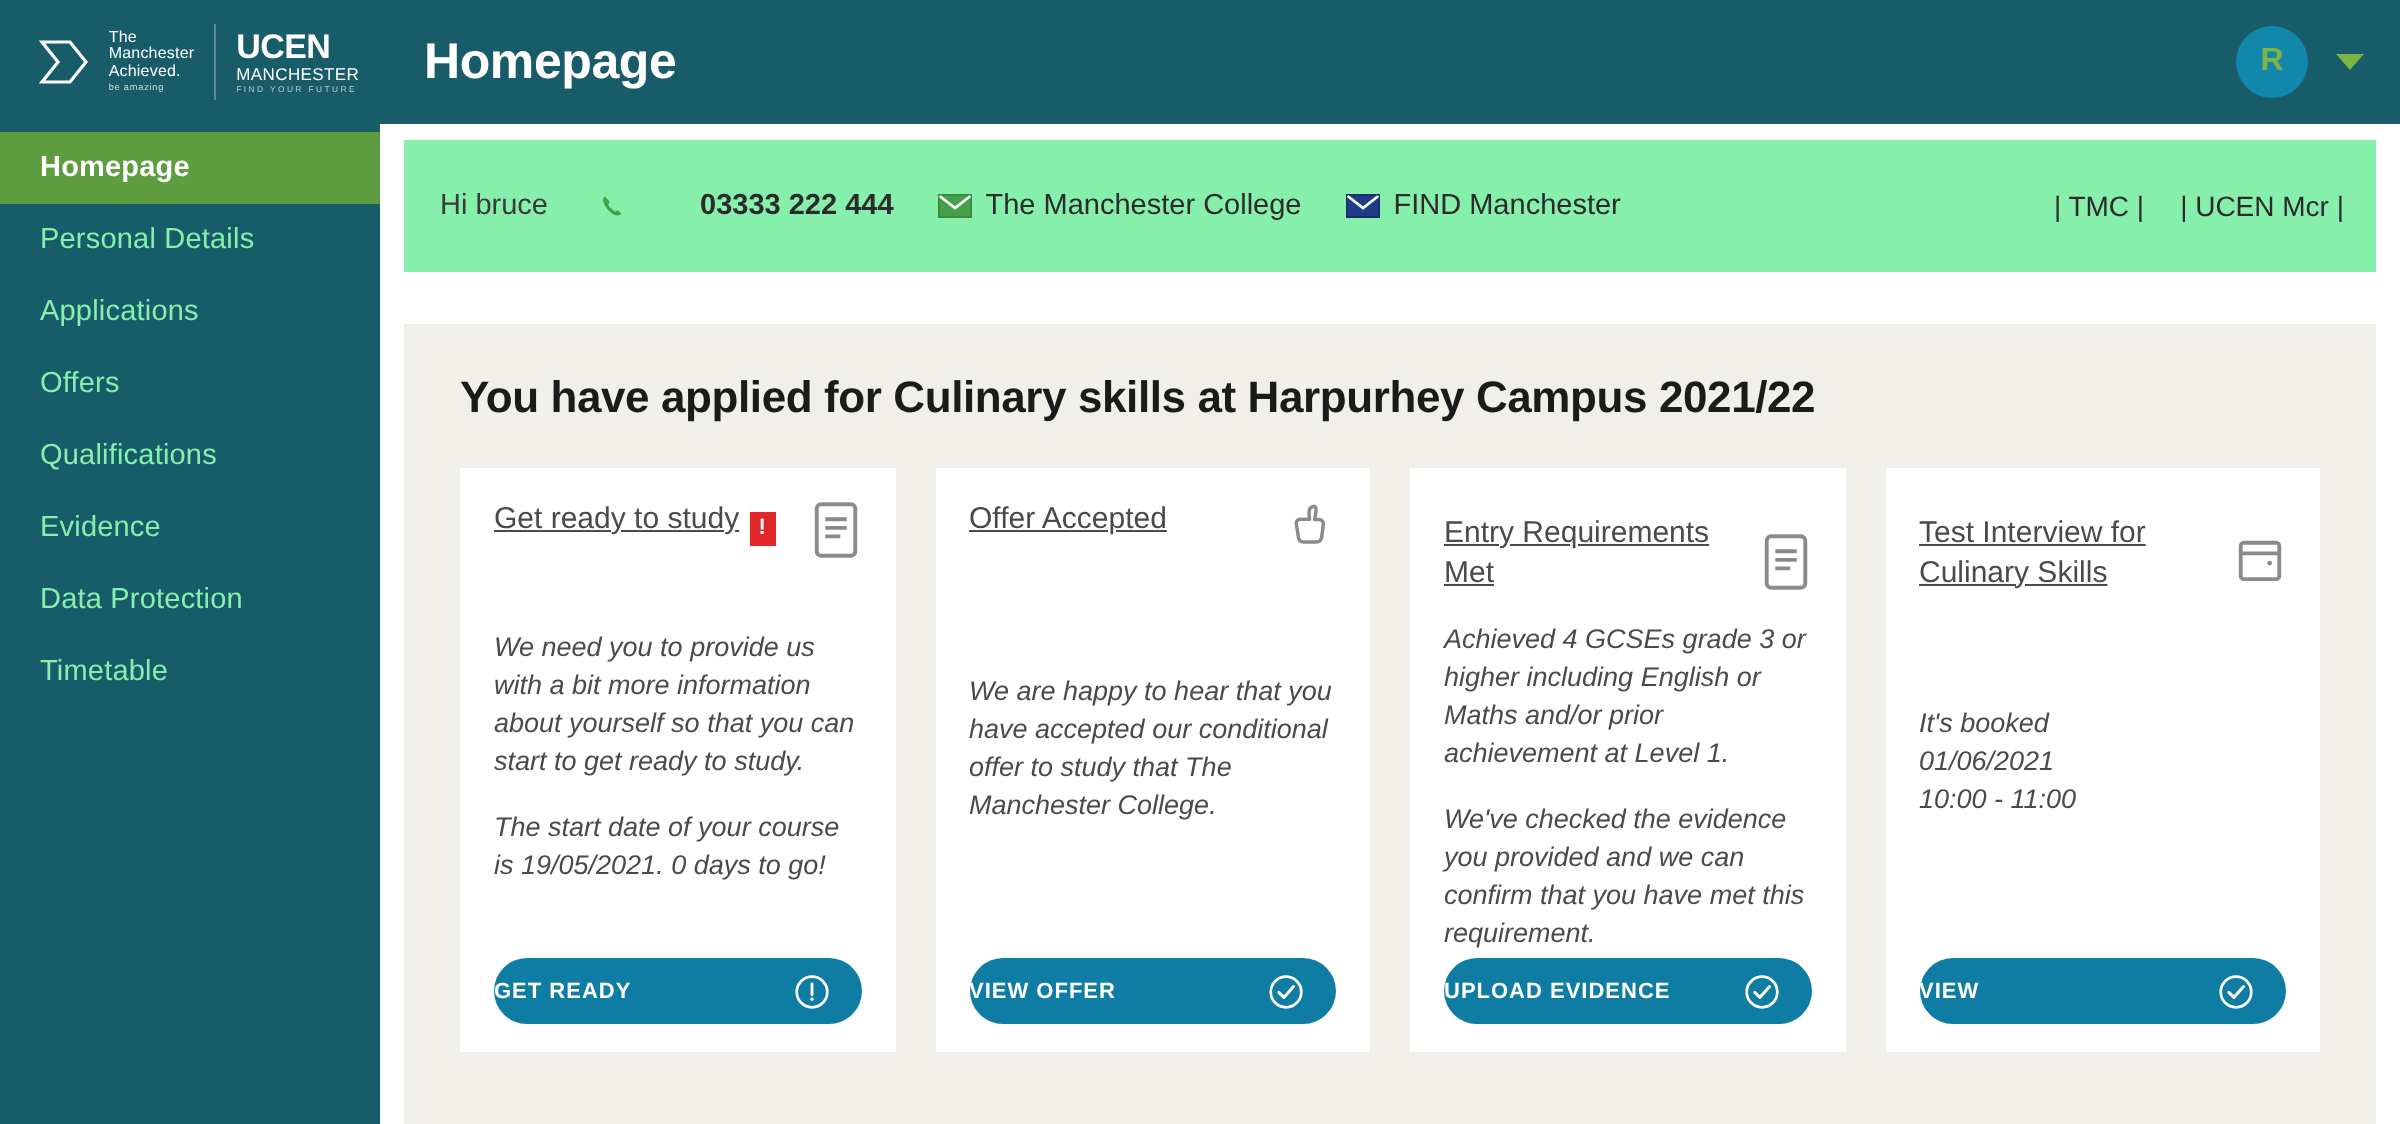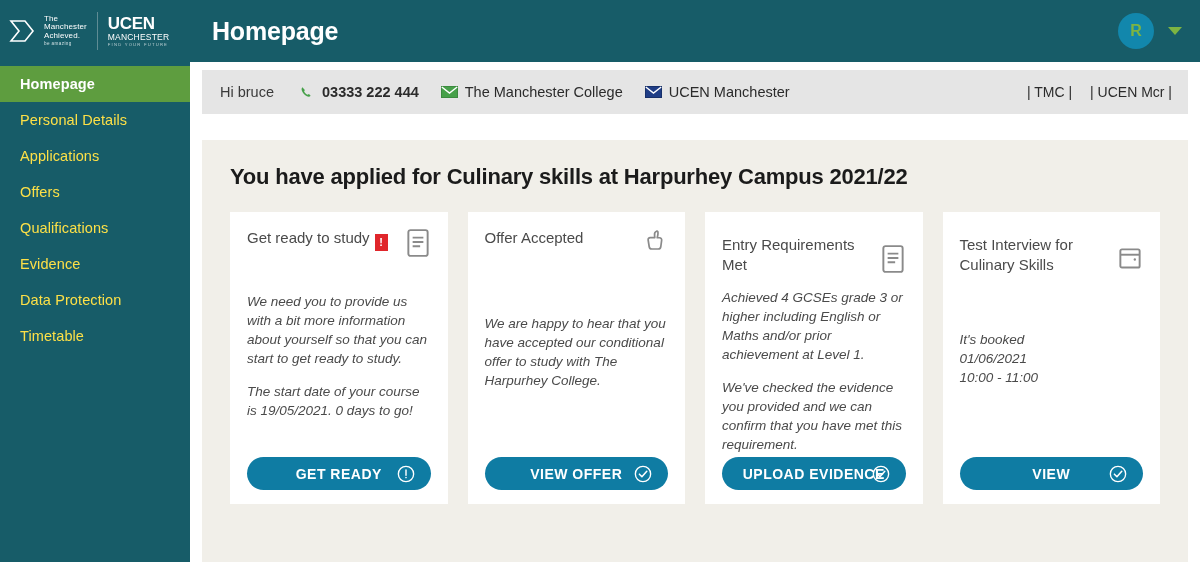--- a/index.html
+++ b/index.html
@@ -12,21 +12,21 @@
   .app { position: relative; width: 1200px; height: 562px; display: flex; flex-direction: column; }
 
   
   .topbar {
     height: 62px; background: #175C68;
     display: flex; align-items: center; flex: none;
     position: relative; z-index: 5;
   }
   .logo-zone {
     width: 190px; height: 62px; display: flex; align-items: center;
-    padding-left: 8px; gap: 8px;
+    padding-left: 8px; gap: 8px; justify-content: center;
   }
   .tmc-logo { display: flex; align-items: center; gap: 6px; }
   .tmc-mark { width: 30px; height: 30px; flex: none; }
   .tmc-words { line-height: 1.08; }
   .tmc-words .l { color: #ffffff; font-size: 8px; letter-spacing: .1px; display: block; }
   .tmc-words .tag { color: #cfe0e3; font-size: 4.6px; letter-spacing: .4px; display: block; margin-top: 1.5px; }
   .logo-divider { width: 1px; height: 38px; background: #5f8c94; margin: 0 2px; }
   .ucen-logo { text-align: left; line-height: 1; }
   .ucen-logo .u1 { color: #fff; font-size: 17px; font-weight: bold; letter-spacing: -0.3px; display: block; }
   .ucen-logo .u2 { color: #fff; font-size: 8.5px; letter-spacing: .2px; display: block; margin-top: 1px; }
@@ -50,39 +50,39 @@
 
   
   .body-row { flex: 1; display: flex; min-height: 0; }
 
   .sidebar {
     width: 190px; background: #175C68; flex: none;
     padding-top: 4px;
   }
   .nav-item {
     height: 36px; display: flex; align-items: center;
-    padding-left: 20px; color: #fde047; font-size: 14.5px;
+    padding-left: 20px; color: #86efac; font-size: 14.5px;
     letter-spacing: .1px;
   }
   .nav-item.active { background: #5E9D3F; color: #ffffff; font-weight: bold; }
 
   .content {
     flex: 1; background: #ffffff; min-width: 0;
     padding: 8px 12px 0 12px;
     display: flex; flex-direction: column;
   }
 
   .infobar {
-    background: #e5e5e5; height: 44px; flex: none;
+    background: #86efac; height: 66px; flex: none;
     display: flex; align-items: center;
     padding: 0 16px 0 18px; font-size: 14.5px; color: #2b2b2b;
   }
   .infobar .grp { display: flex; align-items: center; gap: 7px; margin-right: 22px; }
   .infobar .hi { margin-right: 24px; color: #3a3a3a; }
-  .infobar .strong { font-weight: bold; }
+  .infobar .strong { font-weight: bold; margin-left: 28px; }
   .env { width: 17px; height: 12px; flex: none; }
   .infobar-links { margin-left: auto; display: flex; gap: 18px; font-size: 14px; color: #2b2b2b; }
 
   .panel {
     background: #F1EFE9; flex: 1; margin-top: 26px;
     padding: 24px 28px 0 28px; min-height: 0;
   }
   .panel h2 {
     font-size: 22px; font-weight: bold; color: #1b1b1b;
     letter-spacing: -0.2px; margin-bottom: 22px;
@@ -92,40 +92,40 @@
     flex: 1; background: #ffffff; height: 292px;
     padding: 16px 17px 0 17px;
     display: flex; flex-direction: column;
     position: relative;
   }
   .card-head {
     display: flex; align-items: flex-start; gap: 6px;
     min-height: 46px;
   }
   .card-title {
-    font-size: 15px; color: #4a4a4a; line-height: 1.3; flex: 1;
+    font-size: 15px; color: #4a4a4a; line-height: 1.3; flex: 1; text-decoration: underline;
   }
   .badge {
     display: inline-flex; align-items: center; justify-content: center;
     background: #E0262B; color: #ffffff;
     width: 13px; height: 17px; font-size: 11px; font-weight: bold;
     vertical-align: -3px; margin-left: 5px;
   }
   .head-icon { width: 26px; height: 30px; flex: none; color: #7d7d7d; }
   .card-body {
     font-size: 13.5px; color: #4a4a4a; line-height: 1.42;
     margin-top: 14px;
     font-style: italic;
   }
   .card-body p + p { margin-top: 13px; }
   .card-btn {
     position: absolute; left: 17px; right: 17px; bottom: 14px;
     height: 33px; background: #0F7CA3; border: none; border-radius: 17px;
-    color: #ffffff; font-size: 14px; font-weight: bold; letter-spacing: .5px;
-    display: flex; align-items: center; justify-content: center;
+    color: #ffffff; font-size: 11px; font-weight: bold; letter-spacing: .5px;
+    display: flex; align-items: center; 
     cursor: pointer;
   }
   .card-btn .btn-ico {
     position: absolute; right: 16px; width: 18px; height: 18px;
   }
 
   
   .card.c3 .card-head, .card.c4 .card-head { align-items: flex-end; }
   .card.c1 .card-body { margin-top: 18px; }
   .card.c2 .card-body { margin-top: 40px; }
@@ -212,21 +212,21 @@
             <path d="M0.8 1 L8.5 7 L16.2 1" fill="none" stroke="#ffffff" stroke-width="1.4"></path>
           </svg>
           <span>The Manchester College</span>
         </span>
 
         <span class="grp">
           <svg class="env" viewBox="0 0 17 12">
             <rect x="0.5" y="0.5" width="16" height="11" fill="#1F3D86" stroke="#17306a"></rect>
             <path d="M0.8 1 L8.5 7 L16.2 1" fill="none" stroke="#ffffff" stroke-width="1.4"></path>
           </svg>
-          <span>UCEN Manchester</span>
+          <span>FIND Manchester</span>
         </span>
 
         <span class="infobar-links">
           <span>| TMC |</span>
           <span>| UCEN Mcr |</span>
         </span>
       </div>
 
       <div class="panel">
         <h2>You have applied for Culinary skills at Harpurhey Campus 2021/22</h2>
@@ -260,21 +260,21 @@
           <div class="card c2">
             <div class="card-head">
               <div class="card-title">
                 <span>Offer Accepted</span>
               </div>
               <svg class="head-icon" viewBox="0 0 24 28">
                 <path d="M13.5 3 C12 3.4 11.4 5 11.6 6.8 L11.8 9 L7.5 9 C6.2 9 5.4 10 5.6 11.2 L6.6 17.5 C6.8 18.8 7.8 19.6 9 19.6 L15 19.6 C16.3 19.6 17.2 18.7 17.4 17.5 L18.2 11.6 C18.4 10.2 17.5 9.1 16.2 9.1 L14.1 9.1 C14.6 7 15.2 4.6 14.6 3.4 C14.4 3 14 2.9 13.5 3 Z" fill="none" stroke="#8a8a8a" stroke-width="1.6" stroke-linejoin="round"></path>
               </svg>
             </div>
             <div class="card-body">
-              <p>We are happy to hear that you have accepted our conditional offer to study with The Harpurhey College.</p>
+              <p>We are happy to hear that you have accepted our conditional offer to study that The Manchester College.</p>
             </div>
             <button class="card-btn">
               <span>VIEW OFFER</span>
               <svg class="btn-ico" viewBox="0 0 20 20">
                 <circle cx="10" cy="10" r="8.5" fill="none" stroke="#ffffff" stroke-width="1.5"></circle>
                 <path d="M6 10.2 L8.8 13 L14.2 7" fill="none" stroke="#ffffff" stroke-width="1.7" stroke-linecap="round" stroke-linejoin="round"></path>
               </svg>
             </button>
           </div>
 

